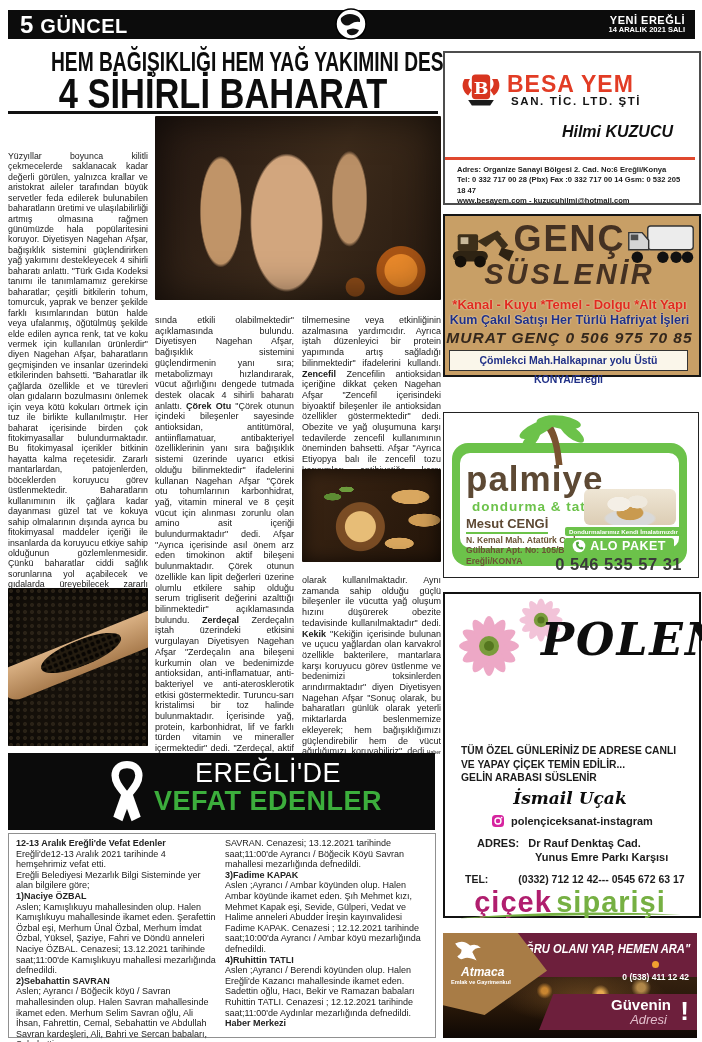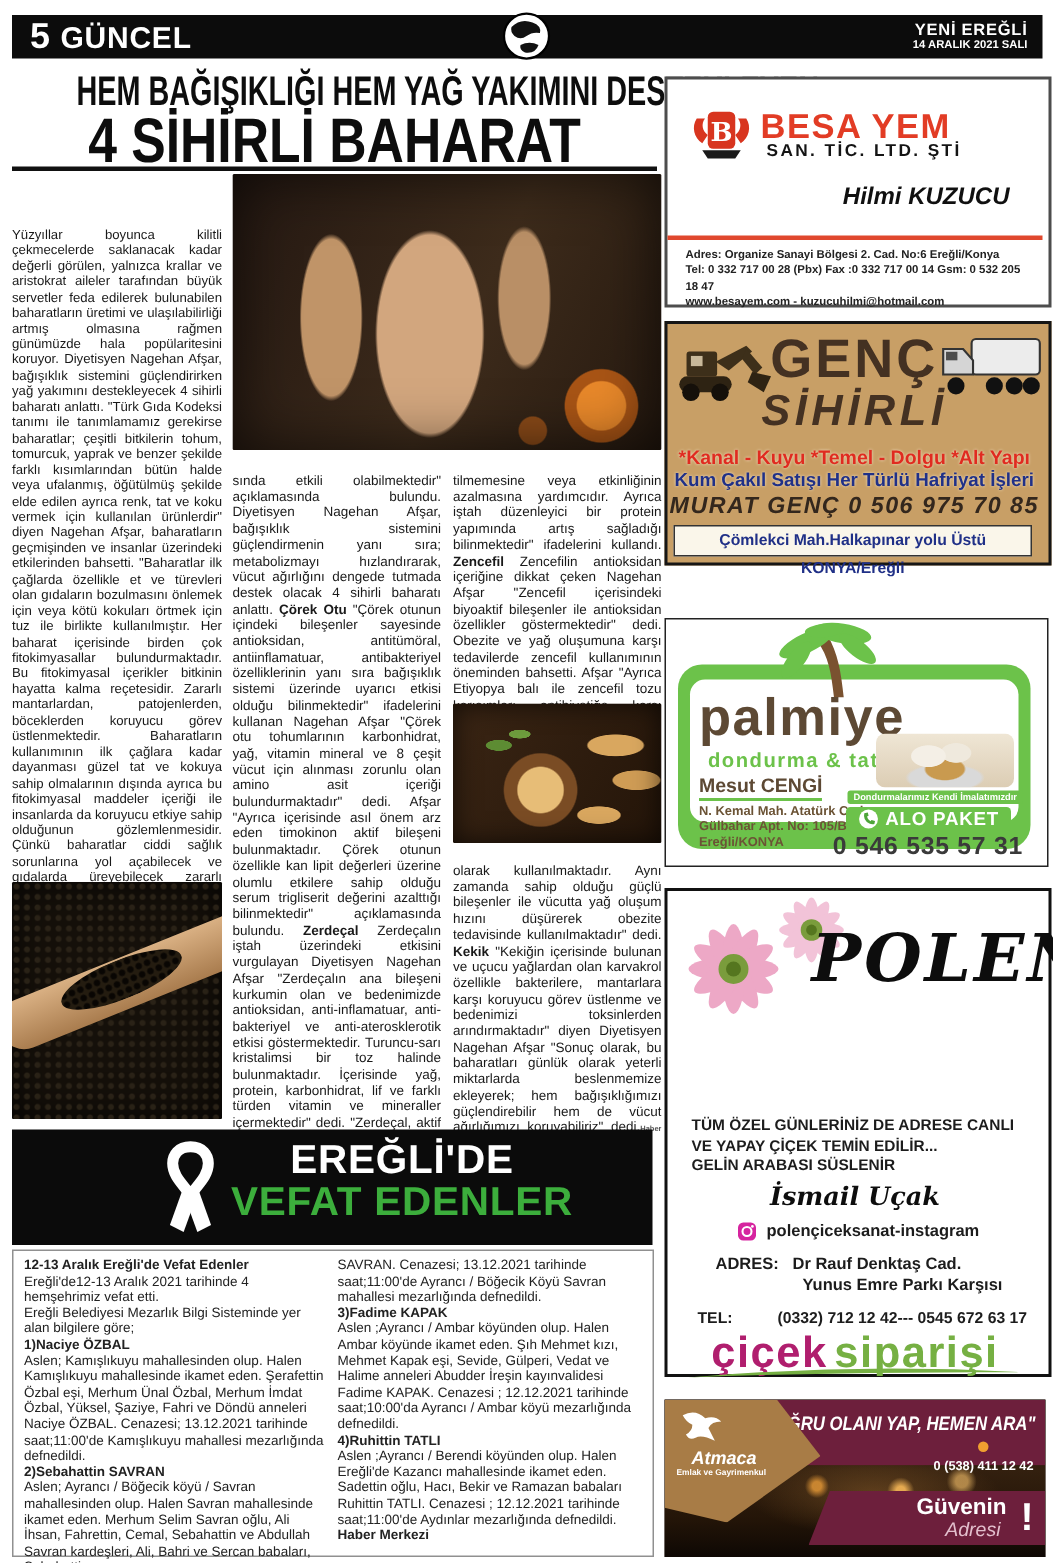--- a/index.html
+++ b/index.html
@@ -61,21 +61,21 @@
       radial-gradient(ellipse 20px 8px at 70% 80%, #d9a75f 0 70%, rgba(0,0,0,0) 75%),
       radial-gradient(ellipse 12px 5px at 22% 30%, #5d8c33 0 70%, rgba(0,0,0,0) 75%),
       radial-gradient(ellipse 10px 4px at 32% 22%, #6d9c3d 0 70%, rgba(0,0,0,0) 75%),
       linear-gradient(120deg,#3a2514,#241509);
     box-shadow:inset 0 0 18px rgba(0,0,0,.7);}
 
   
   .vefat{left:8px;top:753px;width:427px;height:77px;background:#0b0b0b;}
   .ribbon{left:98px;top:7px;width:42px;height:64px;}
   .vefat-t{left:140px;top:6px;width:240px;text-align:center;line-height:1.05;}
-  .vefat-l1{color:#fff;font-size:27px;font-weight:700;letter-spacing:.5px;}
+  .vefat-l1{color:#fff;font-size:27px;font-weight:400;letter-spacing:.5px;}
   .vefat-l2{color:#3cae3c;font-size:27px;font-weight:900;letter-spacing:.5px;}
 
   
   .obit{left:8px;top:833px;width:426px;height:203px;border:1px solid #909090;background:#fff;}
   .obit p{margin:0;font-size:9px;line-height:10.6px;text-align:left;color:#222;}
   .obit .bld{font-weight:800;}
   .obit-l{left:7px;top:4px;width:200px;}
   .obit-r{left:216px;top:4px;width:202px;}
 
   
@@ -280,21 +280,21 @@
     <svg class="abs genc-trk" viewBox="0 0 76 44">
       <rect x="24" y="3" width="48" height="25" rx="3" fill="#ececec" stroke="#333" stroke-width="1.5"></rect>
       <path d="M4 10 h14 l7 8 v10 H4 Z" fill="#d5d5d5" stroke="#333" stroke-width="1.5"></path>
       <rect x="6" y="12" width="8" height="6" fill="#4d4d4d"></rect>
       <circle cx="13" cy="36" r="6" fill="#111"></circle>
         <circle cx="40" cy="36" r="6" fill="#111"></circle>
       <circle cx="54" cy="36" r="6" fill="#111"></circle>
         <circle cx="66" cy="36" r="6" fill="#111"></circle>
     </svg>
     <div class="abs genc-t1">GENÇ</div>
-    <div class="abs genc-t2">SİHİRLİ</div>
+    <div class="abs genc-t2">SÜSLENİR</div>
     <div class="abs genc-l1">*Kanal - Kuyu  *Temel - Dolgu  *Alt Yapı</div>
     <div class="abs genc-l2">Kum Çakıl Satışı Her Türlü Hafriyat İşleri</div>
     <div class="abs genc-ct">MURAT GENÇ 0 506 975 70 85</div>
     <div class="abs genc-ad">Çömlekci Mah.Halkapınar yolu Üstü KONYA/Ereğli</div>
   </div>
 
   <div class="abs ad palm">
     <div class="abs palm-blob"></div>
     <div class="abs palm-in"></div>
     <svg class="abs palm-tree" viewBox="0 0 120 56">

